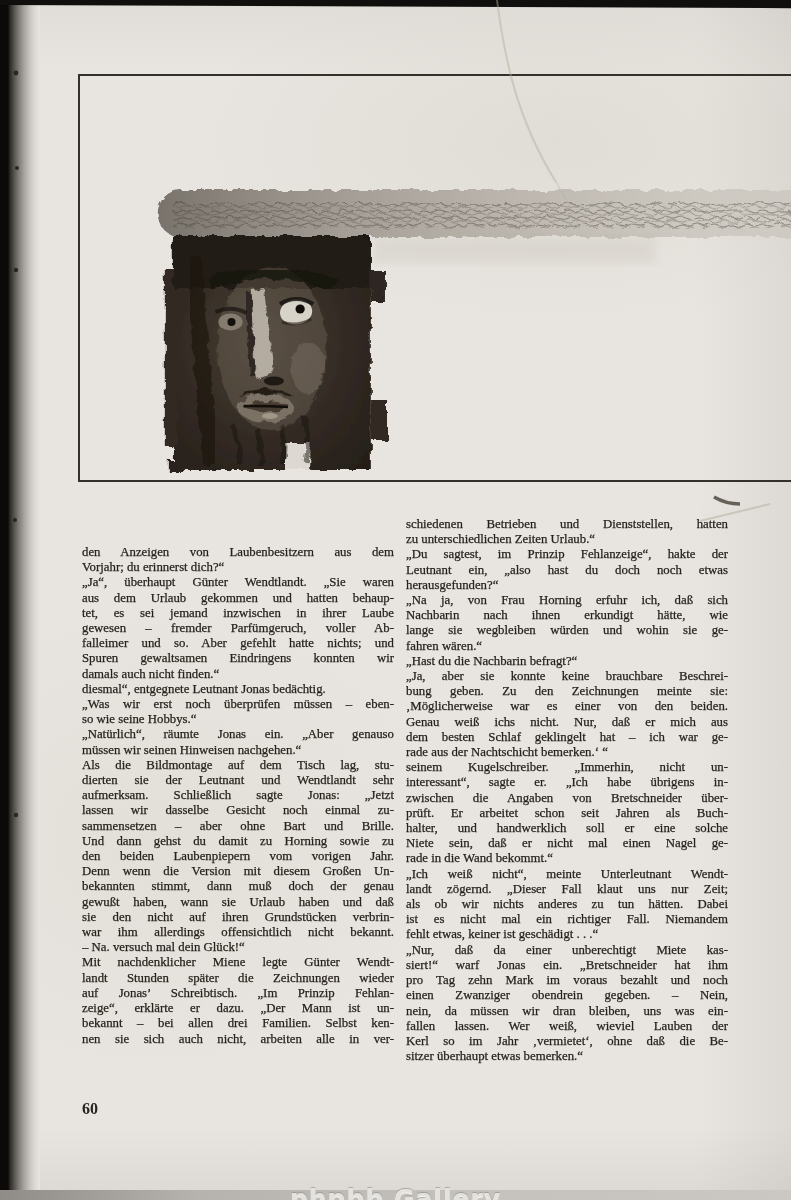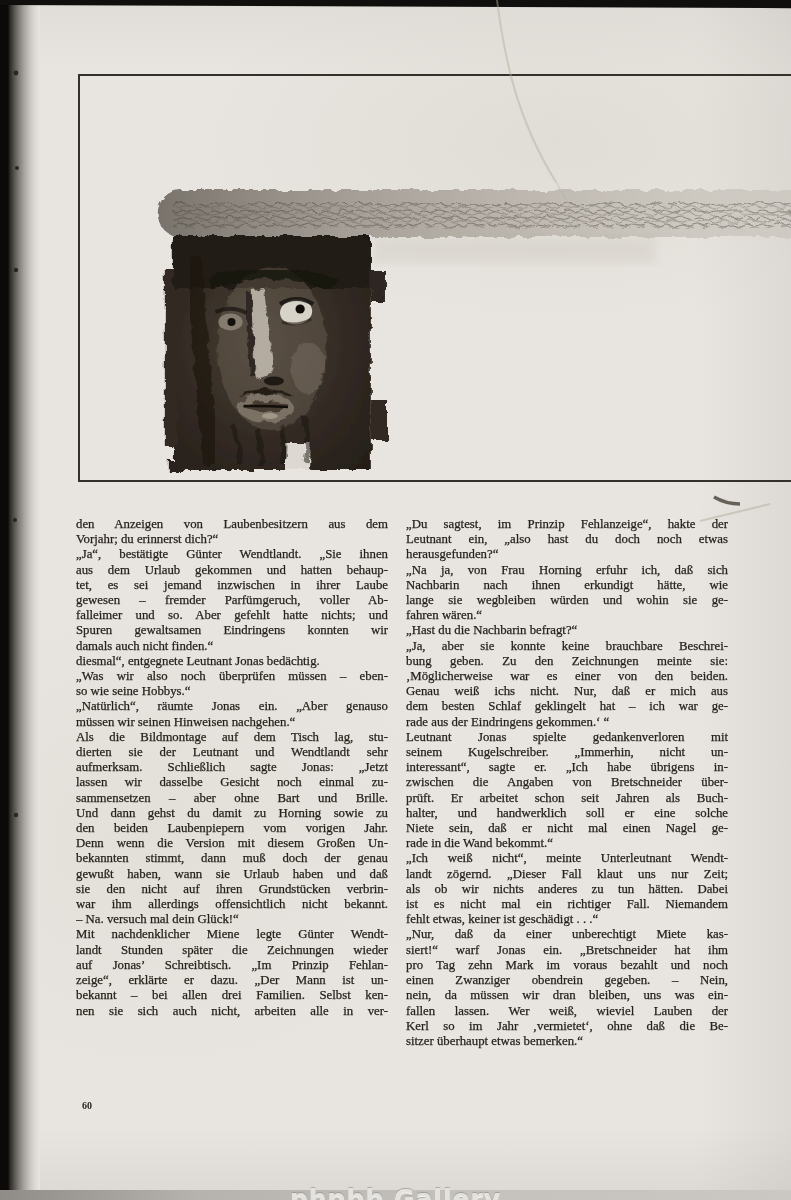--- a/index.html
+++ b/index.html
@@ -35,28 +35,28 @@
     position:absolute;left:78px;top:74px;width:720px;height:408px;
     border:2px solid #35302a;border-right:none;box-sizing:border-box;
   }
   .frame svg{display:block;width:100%;height:100%;}
   .creases{position:absolute;left:0;top:0;pointer-events:none;}
   .col{
     position:absolute;top:517px;
     font-size:12.8px;line-height:15.2px;color:#27221c;
     -webkit-text-stroke:0.25px #27221c;
   }
-  .col-left{left:76px;width:312px;}
+  .col-left{left:82px;width:312px;margin-top:28px;}
   .col-right{left:406px;width:322px;}
   .paragraph{margin:0;}
   .line{text-align:justify;text-align-last:justify;overflow:hidden;}
   .line.last{text-align-last:left;}
   .pagenum{
     position:absolute;left:82px;top:1100px;
-    font-size:10px;font-weight:700;color:#2a2520;
+    font-size:16px;font-weight:700;color:#2a2520;
     font-family:"Liberation Serif","DejaVu Serif",serif;
   }
   .watermark{
     position:absolute;left:0;right:0;top:1156px;text-align:center;
     font-family:"DejaVu Sans","Liberation Sans",sans-serif;pointer-events:none;margin-top:30px;
   }
   .wm-title{
     font-size:25px;font-weight:700;letter-spacing:1px;line-height:1;
     color:#e4e2de;
     text-shadow:0 1px 1px rgba(255,255,255,.95), 0 -1px 1px rgba(138,132,123,.6);
@@ -162,33 +162,33 @@
     <circle cx="16" cy="815" r="2.2"></circle>
   </g>
 </svg>
 
 <div class="col col-left">
     <div class="paragraph">
       <div class="line">den Anzeigen von Laubenbesitzern aus dem</div>
       <div class="line last">Vorjahr; du erinnerst dich?“</div>
     </div>
     <div class="paragraph">
-      <div class="line">„Ja“, bestätigte Günter Wendtlandt. „Sie ihnen</div>
+      <div class="line">„Ja“, überhaupt Günter Wendtlandt. „Sie waren</div>
       <div class="line">aus dem Urlaub gekommen und hatten behaup-</div>
       <div class="line">tet, es sei jemand inzwischen in ihrer Laube</div>
       <div class="line">gewesen – fremder Parfümgeruch, voller Ab-</div>
       <div class="line">falleimer und so. Aber gefehlt hatte nichts; und</div>
       <div class="line">Spuren gewaltsamen Eindringens konnten wir</div>
       <div class="line last">damals auch nicht finden.“</div>
     </div>
     <div class="paragraph">
       <div class="line last">diesmal“, entgegnete Leutnant Jonas bedächtig.</div>
     </div>
     <div class="paragraph">
-      <div class="line">„Was wir also noch überprüfen müssen – eben-</div>
+      <div class="line">„Was wir erst noch überprüfen müssen – eben-</div>
       <div class="line last">so wie seine Hobbys.“</div>
     </div>
     <div class="paragraph">
       <div class="line">„Natürlich“, räumte Jonas ein. „Aber genauso</div>
       <div class="line last">müssen wir seinen Hinweisen nachgehen.“</div>
     </div>
     <div class="paragraph">
       <div class="line">Als die Bildmontage auf dem Tisch lag, stu-</div>
       <div class="line">dierten sie der Leutnant und Wendtlandt sehr</div>
       <div class="line">aufmerksam. Schließlich sagte Jonas: „Jetzt</div>
@@ -207,43 +207,46 @@
       <div class="line">Mit nachdenklicher Miene legte Günter Wendt-</div>
       <div class="line">landt Stunden später die Zeichnungen wieder</div>
       <div class="line">auf Jonas’ Schreibtisch. „Im Prinzip Fehlan-</div>
       <div class="line">zeige“, erklärte er dazu. „Der Mann ist un-</div>
       <div class="line">bekannt – bei allen drei Familien. Selbst ken-</div>
       <div class="line">nen sie sich auch nicht, arbeiten alle in ver-</div>
     </div>
   </div>
 <div class="col col-right">
     <div class="paragraph">
+      <div class="line">schiedenen Betrieben und Dienststellen, hatten</div>
+      <div class="line last">zu unterschiedlichen Zeiten Urlaub.“</div>
+    </div>
+    <div class="paragraph">
       <div class="line">„Du sagtest, im Prinzip Fehlanzeige“, hakte der</div>
       <div class="line">Leutnant ein, „also hast du doch noch etwas</div>
       <div class="line last">herausgefunden?“</div>
     </div>
     <div class="paragraph">
       <div class="line">„Na ja, von Frau Horning erfuhr ich, daß sich</div>
       <div class="line">Nachbarin nach ihnen erkundigt hätte, wie</div>
       <div class="line">lange sie wegbleiben würden und wohin sie ge-</div>
       <div class="line last">fahren wären.“</div>
     </div>
     <div class="paragraph">
       <div class="line last">„Hast du die Nachbarin befragt?“</div>
     </div>
     <div class="paragraph">
       <div class="line">„Ja, aber sie konnte keine brauchbare Beschrei-</div>
       <div class="line">bung geben. Zu den Zeichnungen meinte sie:</div>
       <div class="line">‚Möglicherweise war es einer von den beiden.</div>
       <div class="line">Genau weiß ichs nicht. Nur, daß er mich aus</div>
       <div class="line">dem besten Schlaf geklingelt hat – ich war ge-</div>
-      <div class="line last">rade aus der Eindringens gekommen.‘ “</div>
-    </div>
-    <div class="paragraph">
-      <div class="line">Leutnant Jonas spielte gedankenverloren mit</div>
+      <div class="line last">rade aus der Nachtschicht bemerken.‘ “</div>
+    </div>
+    <div class="paragraph">
       <div class="line">seinem Kugelschreiber. „Immerhin, nicht un-</div>
       <div class="line">interessant“, sagte er. „Ich habe übrigens in-</div>
       <div class="line">zwischen die Angaben von Bretschneider über-</div>
       <div class="line">prüft. Er arbeitet schon seit Jahren als Buch-</div>
       <div class="line">halter, und handwerklich soll er eine solche</div>
       <div class="line">Niete sein, daß er nicht mal einen Nagel ge-</div>
       <div class="line last">rade in die Wand bekommt.“</div>
     </div>
     <div class="paragraph">
       <div class="line">„Ich weiß nicht“, meinte Unterleutnant Wendt-</div>

